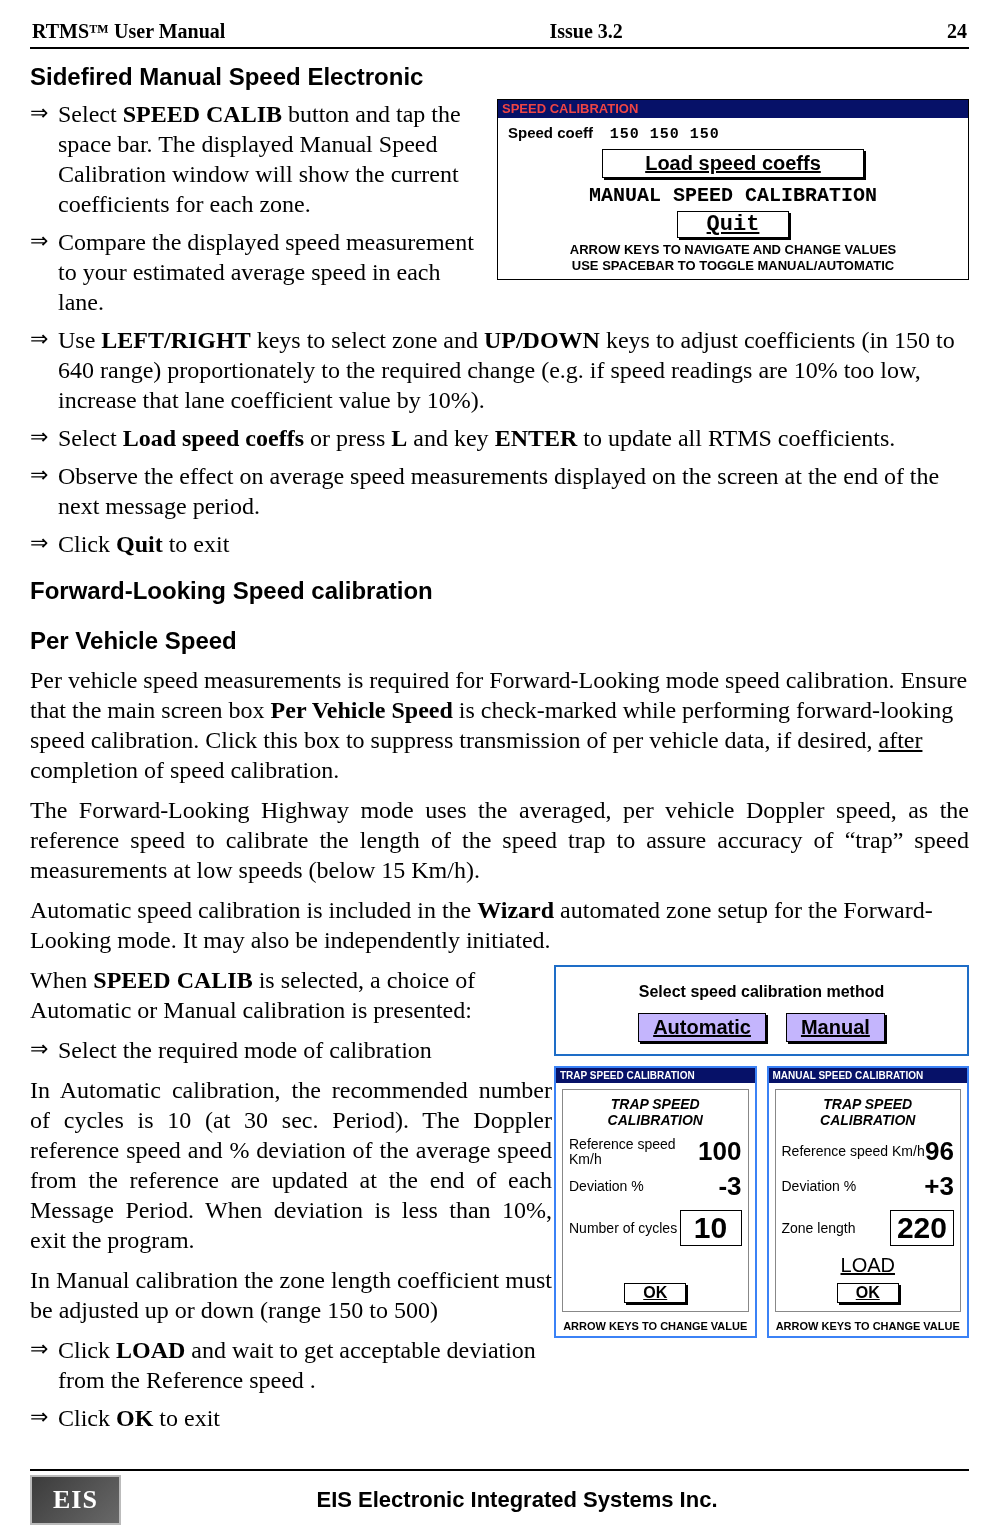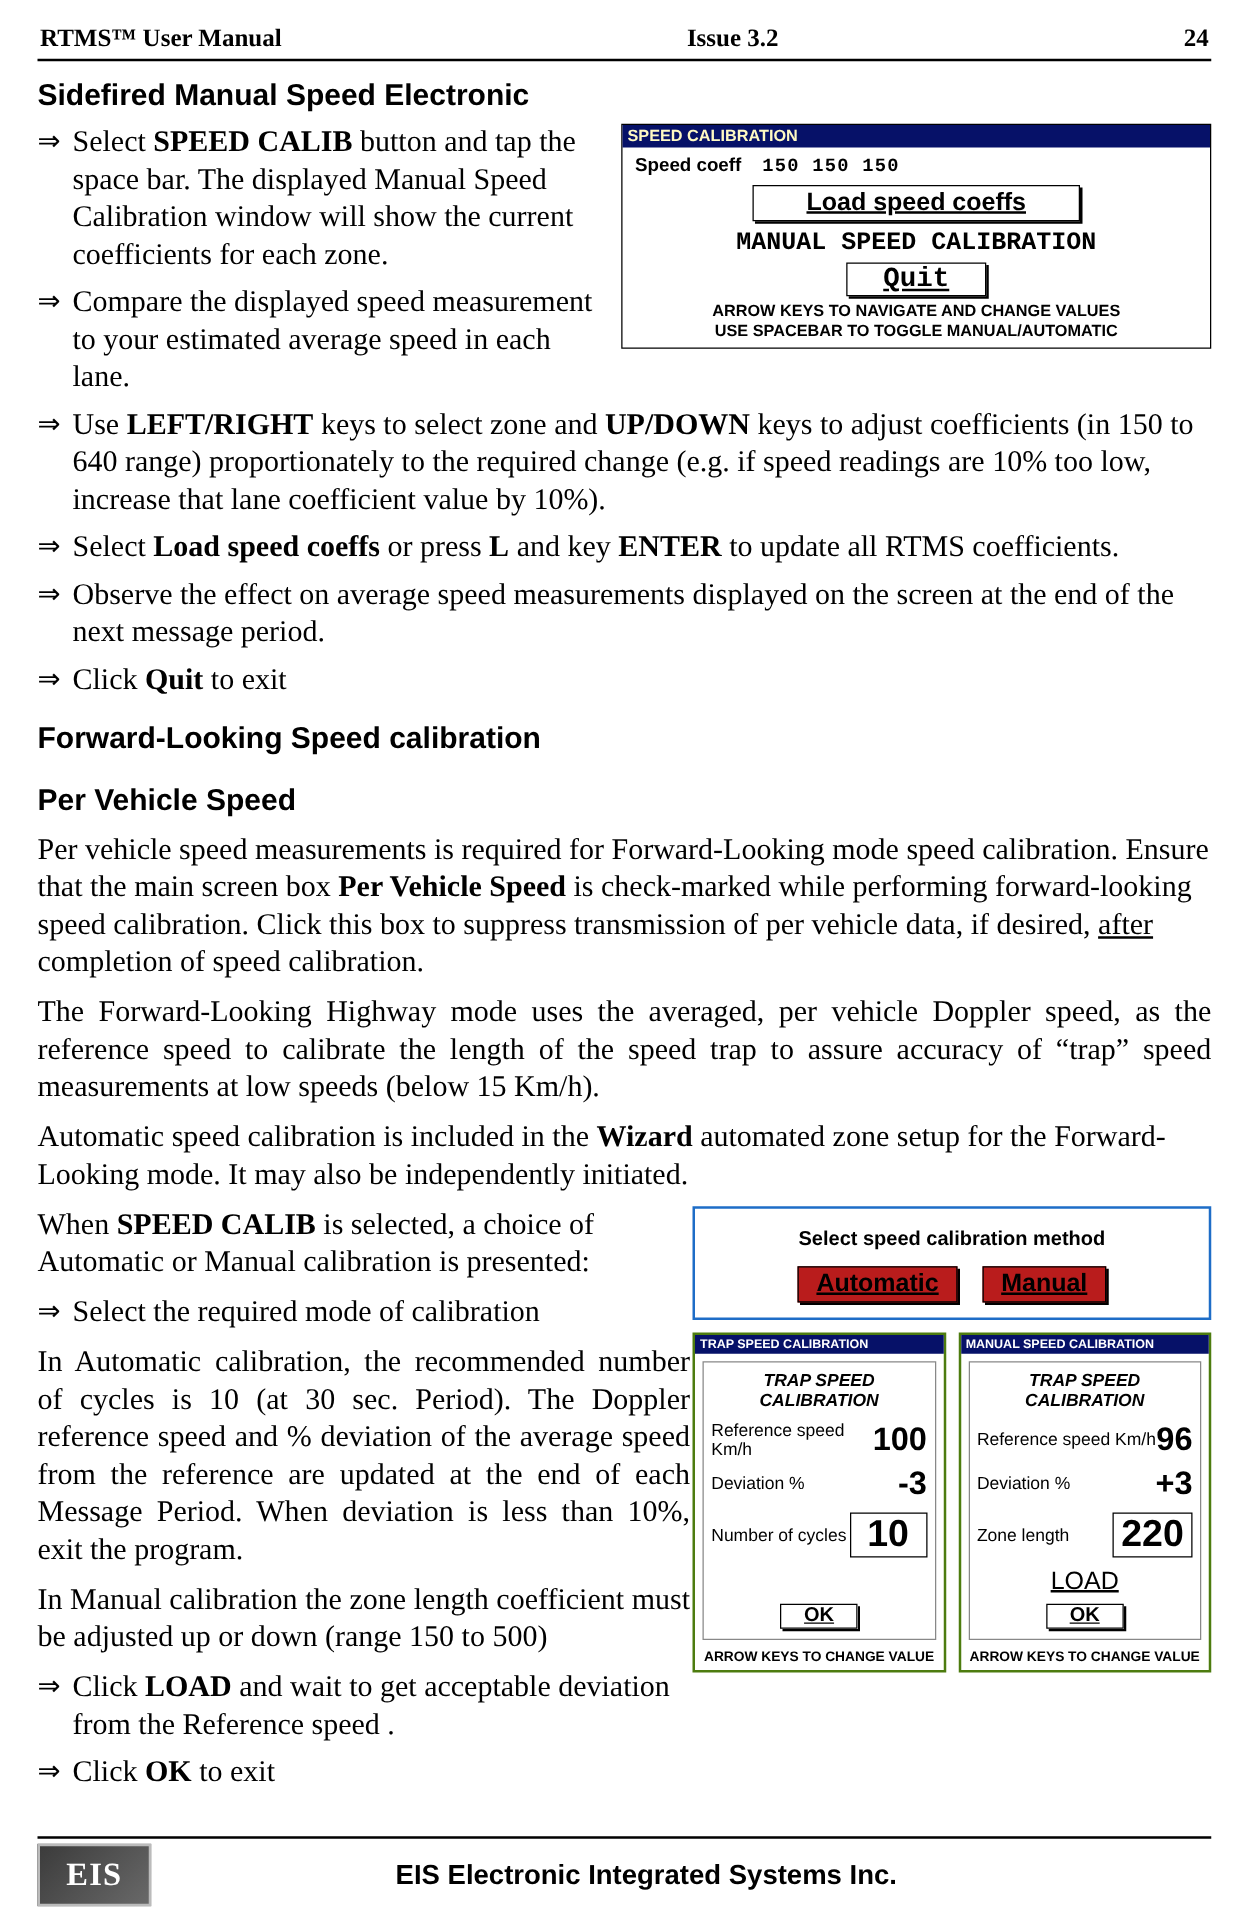--- a/index.html
+++ b/index.html
@@ -63,21 +63,21 @@
   .float-right-1 {
     float: right;
     width: 470px;
     margin: 0 0 8px 14px;
     border: 1px solid #000;
     background: #fff;
     font-family: Arial, Helvetica, sans-serif;
   }
   .sc-titlebar {
     background: #061168;
-    color: #fef9c3;
+    color: #ef4444;
     font-size: 13px;
     font-weight: bold;
     padding: 2px 4px;
     line-height: 1.1;
   }
   .sc-body { padding: 4px 10px 6px 10px; text-align: center; }
   .sc-row1 { text-align: left; font-size: 15px; font-weight: bold; margin: 2px 0 6px 0; }
   .mono { font-family: "Courier New", monospace; font-weight: bold; letter-spacing: 1px; }
   .btn-wide {
     display: block;
@@ -121,30 +121,30 @@
     text-align: center;
     padding: 16px 10px 12px 10px;
     margin-bottom: 10px;
     font-family: Arial, Helvetica, sans-serif;
   }
   .select-method-panel .sm-title { font-weight: bold; font-size: 16px; margin-bottom: 12px; }
   .sm-btns-row { display: flex; justify-content: center; gap: 20px; }
   .sm-btn {
     border: 1px solid #000;
     box-shadow: 2px 2px 0 #000;
-    background: #b91c1c;
+    background: #c4b5fd;
     font-family: Arial, Helvetica, sans-serif;
     font-size: 20px;
     font-weight: bold;
     padding: 2px 14px;
     text-decoration: underline;
   }
   .calib-panels-row { display: flex; gap: 10px; }
   .calib-panel {
-    border: 2px solid #4d7c0f;
+    border: 2px solid #3b82f6;
     background: #fff;
     flex: 1;
     font-family: Arial, Helvetica, sans-serif;
     font-size: 14px;
     display: flex;
     flex-direction: column;
   }
   .cp-bar {
     background: #061168;
     color: #fff;

